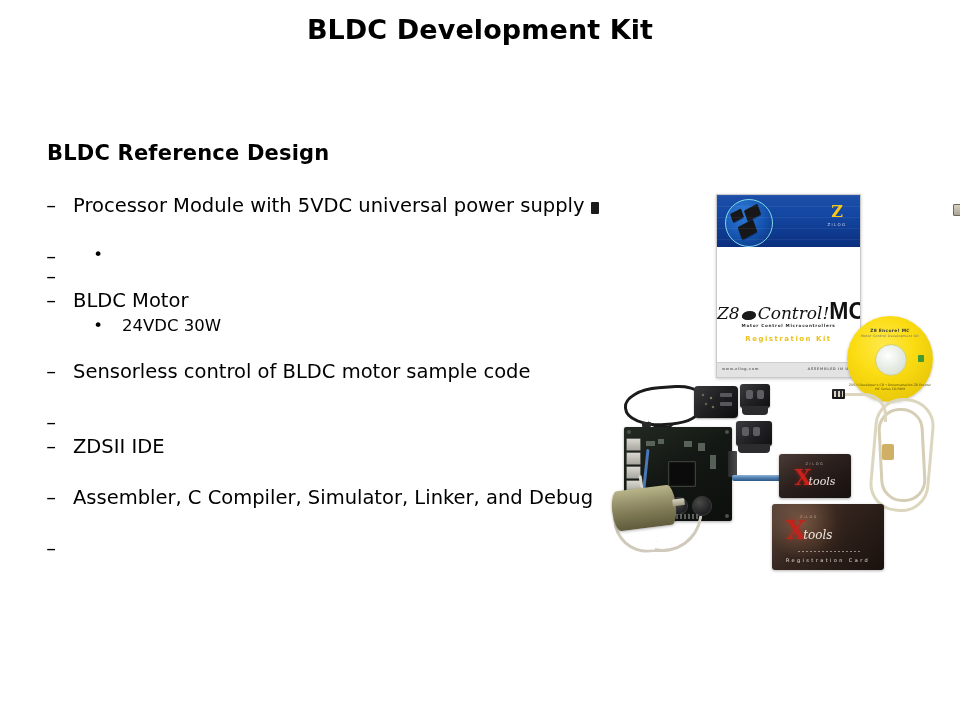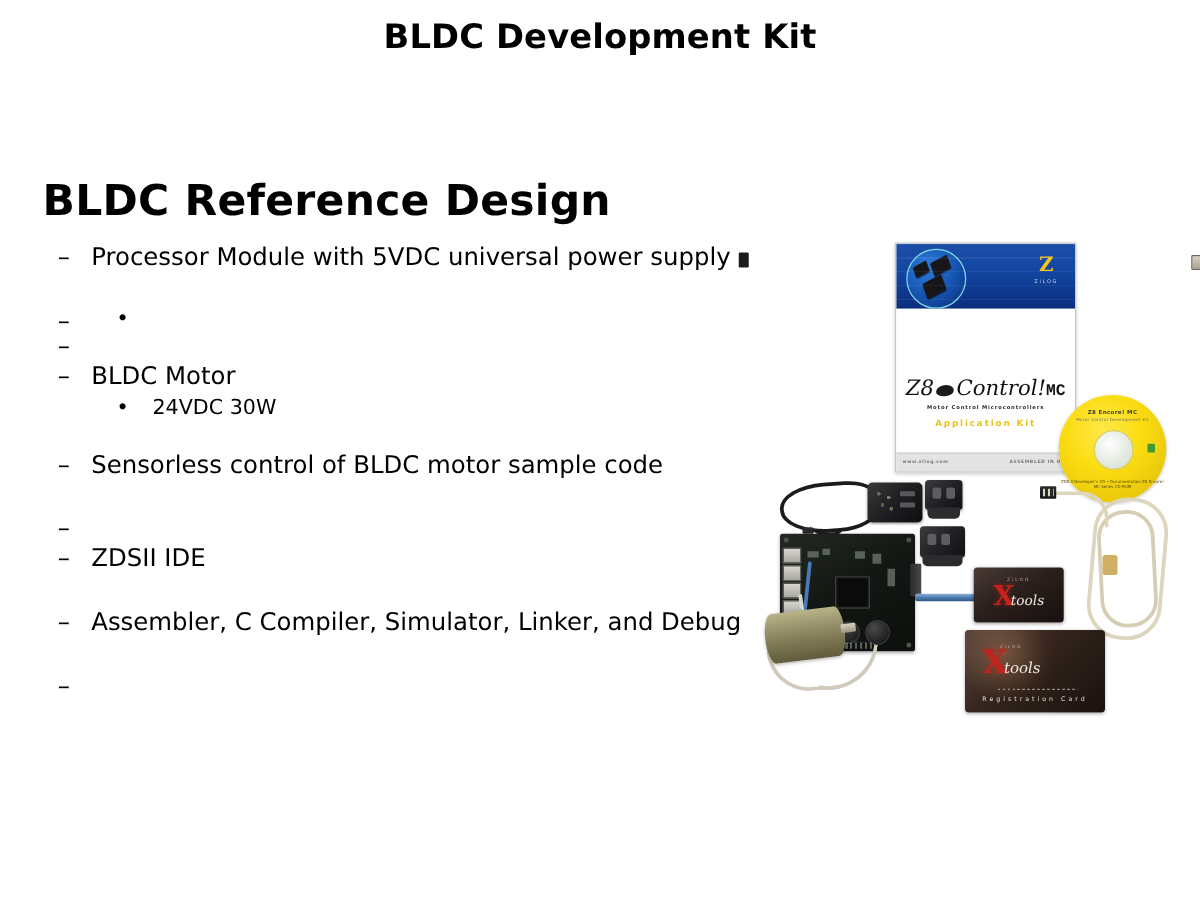--- a/index.html
+++ b/index.html
@@ -27,22 +27,22 @@
     font-size: 27px;
     font-weight: bold;
     letter-spacing: 0.1px;
     color: #000000;
   }
 
   
   .section-heading {
     position: absolute;
     top: 141px;
-    left: 34px;
-    font-size: 34px;
+    left: 47px;
+    font-size: 21px;
     font-weight: bold;
     color: #000000;
     letter-spacing: 0.2px;
   }
 
   
   .bullet-list {
     position: absolute;
     top: 192px;
     left: 41px;
@@ -183,24 +183,24 @@
   }
   .encore-line {
     font-family: "DejaVu Serif", serif;
     font-size: 17px;
     font-style: italic;
     color: #111111;
     white-space: nowrap;
     line-height: 18px;
   }
   .encore-line .mc {
-    font-family: Liberation Mono, monospace;
+    font-family: Liberation Sans, sans-serif;
     font-style: normal;
     font-weight: bold;
-    font-size: 13px;
+    font-size: 23px;
     text-align: right;
   }
   .encore-swoosh {
     display: inline-block;
     width: 14px;
     height: 9px;
     margin: 0 2px -1px 2px;
     background: #1a1a1a;
     border-radius: 50% 50% 45% 45%;
     transform: skewX(-12deg);
@@ -783,21 +783,21 @@
         <div class="zilog-z">Z</div>
         <div class="zilog-word">ZiLOG</div>
       </div>
     </div>
     <div class="kit-box-body">
       <div class="encore-brand">
         <div class="encore-line">
           <span>Z8</span><span class="encore-swoosh"></span><span>Control!</span><span class="mc">MC</span>
         </div>
         <div class="encore-sub">Motor Control Microcontrollers</div>
-        <div class="devkit-text">Application Kit</div>
+        <div class="devkit-text">Registration Kit</div>
       </div>
     </div>
     <div class="kit-box-footer">
       <span class="fl">www.zilog.com</span>
       <span class="fr">ASSEMBLED IN USA</span>
     </div>
   </div>
 
   <div class="kit-cd">
     <div class="cd-top-label">

